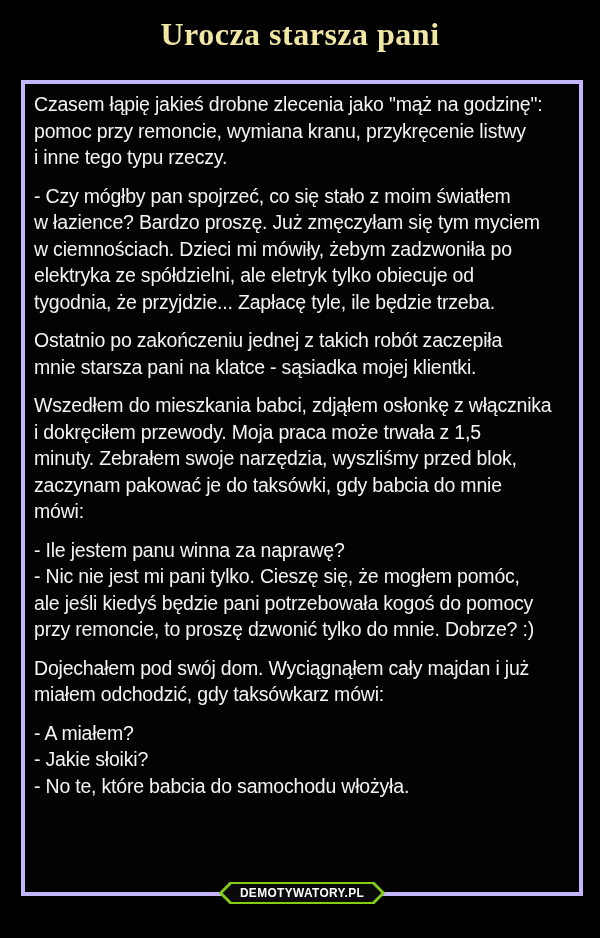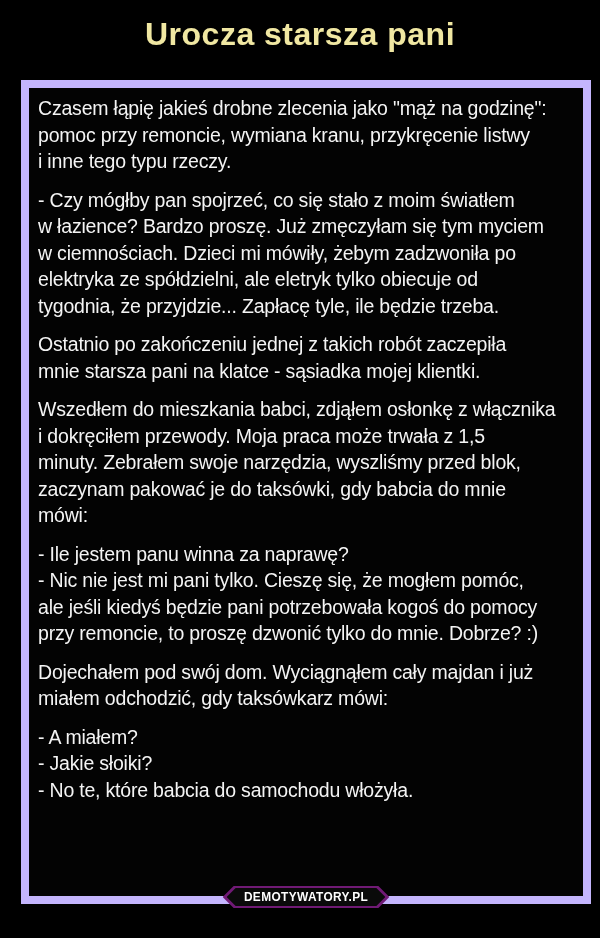--- a/index.html
+++ b/index.html
@@ -15,53 +15,53 @@
     overflow: hidden;
     font-family: "Liberation Sans", sans-serif;
   }
   .title {
     position: absolute;
     top: 16px;
     left: 0;
     width: 100%;
     margin: 0;
     text-align: center;
-    font-family: Liberation Sans, sans-serif;
+    font-family: Liberation Serif, serif;
     font-weight: bold;
     font-size: 32px;
     letter-spacing: 0.5px;
     color: #f0e7a2;
   }
   .frame {
     position: absolute;
     left: 21px;
     top: 80px;
     width: 554px;
     height: 808px;
-    border: 8px solid #c4b5fd;
+    border: 4px solid #c4b5fd;
     background: #030303;
   }
   .content {
     padding: 7px 6px 0 9px;
     color: #f4f4f4;
     font-size: 19.5px;
     line-height: 26.5px;
     letter-spacing: -0.2px;
   }
   .content p {
     margin: 0 0 12px 0;
     white-space: pre-line;
   }
   .badge {
     position: absolute;
     left: 50%;
     bottom: -12px;
     transform: translateX(-50%);
     height: 22px;
-    background: #701a75;
+    background: #84cc16;
     clip-path: polygon(0% 50%, 11px 0%, calc(100% - 11px) 0%, 100% 50%, calc(100% - 11px) 100%, 11px 100%);
     display: flex;
     align-items: center;
     justify-content: center;
     padding: 0 4px;
     margin-top: 20px;
   }
   .badge-inner {
     background: #0a0a0a;
     clip-path: polygon(0% 50%, 9px 0%, calc(100% - 9px) 0%, 100% 50%, calc(100% - 9px) 100%, 9px 100%);

